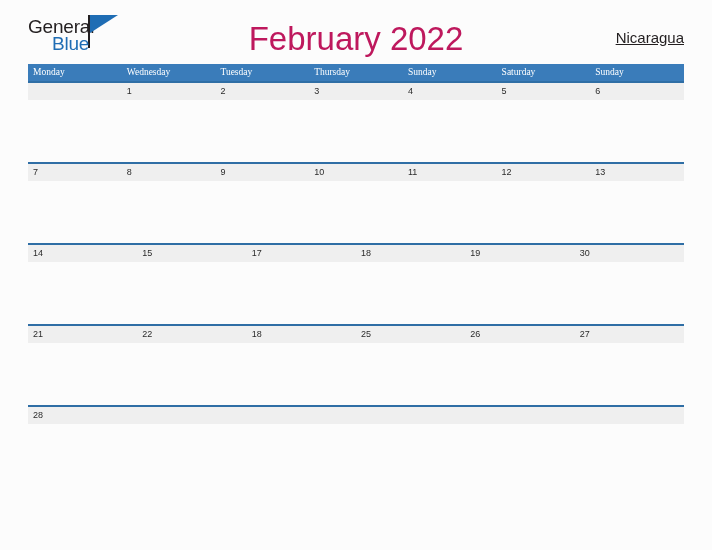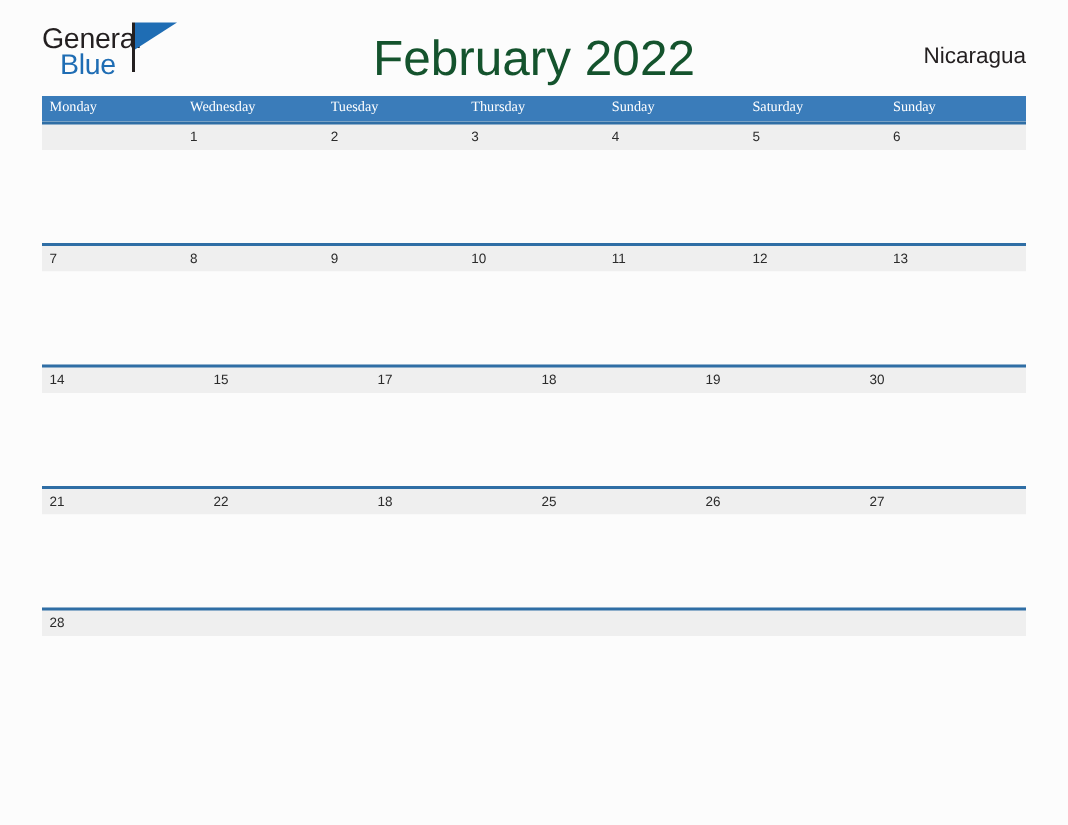--- a/index.html
+++ b/index.html
@@ -41,21 +41,21 @@
     position: absolute;
     left: 0;
     top: 2px;
     font-size: 19px;
     color: #231f20;
     letter-spacing: -0.2px;
     font-family: "Liberation Sans", sans-serif;
   }
   .logo-blue {
     position: absolute;
-    left: 12px;
+    left: 24px;
     top: 19px;
     font-size: 19px;
     color: #1f6db4;
     letter-spacing: -0.2px;
     font-family: "Liberation Sans", sans-serif;
   }
   .logo-flag {
     position: absolute;
     left: 62px;
     top: 1px;
@@ -73,33 +73,34 @@
     background: #231f20;
   }
 
   .cal-title {
     position: absolute;
     left: 0;
     right: 0;
     top: 20px;
     text-align: center;
     font-size: 33px;
-    color: #14532d;
+    color: #be185d;
     font-weight: normal;
     font-family: "Liberation Sans", sans-serif;
     letter-spacing: 0px;
     pointer-events: none;
   }
 
   .cal-region {
     margin-top: 18px;
     font-size: 15px;
     color: #231f20;
     flex: 0 0 auto;
     font-family: "Liberation Sans", sans-serif;
+    text-decoration: underline;
   }
 
   
   .calendar {
     margin: 8px 28px 0 28px;
     width: 656px;
   }
 
   .weekday-row {
     display: flex;

